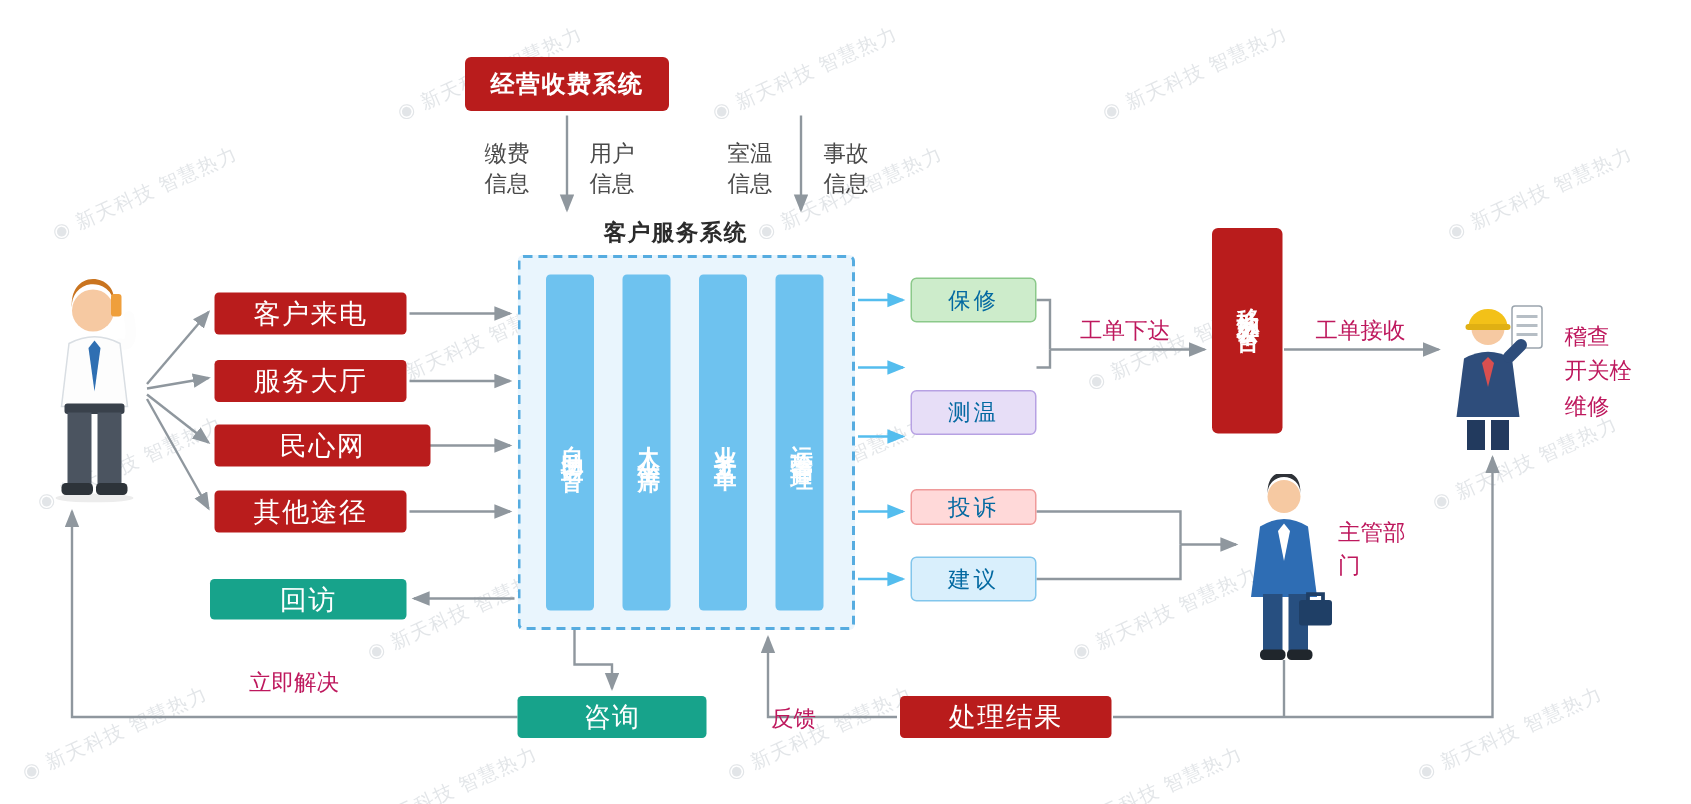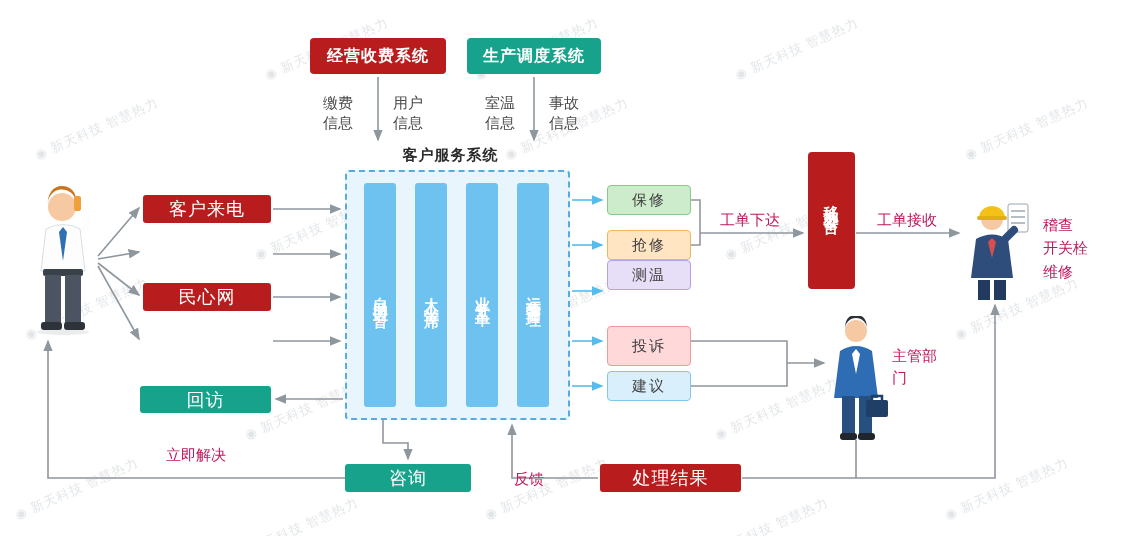--- a/index.html
+++ b/index.html
@@ -4,21 +4,21 @@
 <style>
   html,body{margin:0;padding:0;background:#fff;}
   .stage{position:relative;width:1127px;height:536px;background:#ffffff;overflow:hidden;
          font-family:"Liberation Sans","DejaVu Sans",sans-serif;}
   .abs{position:absolute;box-sizing:border-box;}
   .box{display:flex;align-items:center;justify-content:center;border-radius:3px;box-sizing:border-box;}
   .blue{background:#b91c1c;color:#fff;}
   .teal{background:#17a38b;color:#fff;}
   .topbox{font-size:16px;font-weight:bold;border-radius:4px;letter-spacing:1px;}
   .chan{font-size:18px;letter-spacing:1px;}
-  .svc{border:1px solid;font-size:15px;color:#404040;border-radius:4px;letter-spacing:2px;}
+  .svc{border:1px solid;font-size:15px;color:#0369a1;border-radius:4px;letter-spacing:2px;}
   .svc0{background:#cdeccb;border-color:#8bc98a;}
   .svc1{background:#ffe5c2;border-color:#f2b45c;}
   .svc2{background:#e7def7;border-color:#b7a1e3;}
   .svc3{background:#ffd9d9;border-color:#ef9a9a;}
   .svc4{background:#d9effc;border-color:#82c6ec;}
   .dashed{border:2px dashed #56ace0;background:#e9f5fd;border-radius:4px;}
   .bar{background:#6ec2ef;border-radius:3px;display:flex;align-items:center;justify-content:center;}
   .bar span{writing-mode:vertical-lr;color:#fff;font-size:15px;font-weight:bold;letter-spacing:5px;}
   .mobile span{writing-mode:vertical-lr;height:56px;color:#fff;font-size:15px;font-weight:bold;
                letter-spacing:3px;line-height:23px;}
@@ -96,21 +96,20 @@
     <g stroke="#54bdee" stroke-width="1.6" fill="none">
       <path d="M572,200 H602" marker-end="url(#ab)"></path>
       <path d="M572,245 H602" marker-end="url(#ab)"></path>
       <path d="M572,291 H602" marker-end="url(#ab)"></path>
       <path d="M572,341 H602" marker-end="url(#ab)"></path>
       <path d="M572,386 H602" marker-end="url(#ab)"></path>
     </g>
   </svg>
 
   <div class="abs box blue topbox node" style="left:310px;top:38px;width:136px;height:36px;">经营收费系统</div>
-  <div class="abs box teal topbox node" style="left:467px;top:38px;width:134px;height:36px;">生产调度系统</div>
 
   <div class="abs flowlbl pre node" style="left:320px;top:93px;width:36px;">缴费
 信息</div>
   <div class="abs flowlbl pre node" style="left:390px;top:93px;width:36px;">用户
 信息</div>
   <div class="abs flowlbl pre node" style="left:482px;top:93px;width:36px;">室温
 信息</div>
   <div class="abs flowlbl pre node" style="left:546px;top:93px;width:36px;">事故
 信息</div>
 
@@ -123,30 +122,31 @@
       <span>人工坐席</span>
     </div>
   <div class="abs bar node" style="left:466px;top:183px;width:32px;height:224px;">
       <span>业务工单</span>
     </div>
   <div class="abs bar node" style="left:517px;top:183px;width:32px;height:224px;">
       <span>运营管理</span>
     </div>
 
   <div class="abs box blue chan node" style="left:143px;top:195px;width:128px;height:28px;">客户来电</div>
-  <div class="abs box blue chan node" style="left:143px;top:283px;width:128px;height:28px;">民心网</div>
+  <div class="abs box blue chan node" style="left:143px;top:240px;width:128px;height:28px;">服务大厅</div>
+  <div class="abs box blue chan node" style="left:143px;top:283px;width:144px;height:28px;">民心网</div>
+  <div class="abs box blue chan node" style="left:143px;top:327px;width:128px;height:28px;">其他途径</div>
 
   <div class="abs box teal chan node" style="left:140px;top:386px;width:131px;height:27px;">回访</div>
   <div class="abs box teal chan node" style="left:345px;top:464px;width:126px;height:28px;">咨询</div>
   <div class="abs seclbl node" style="left:166px;top:446px;">立即解决</div>
 
   <div class="abs box svc svc0 node" style="left:607px;top:185px;width:84px;height:30px;">保修</div>
-  <div class="abs box svc svc1 node" style="left:607px;top:230px;width:84px;height:30px;">抢修</div>
   <div class="abs box svc svc2 node" style="left:607px;top:260px;width:84px;height:30px;">测温</div>
-  <div class="abs box svc svc3 node" style="left:607px;top:326px;width:84px;height:40px;">投诉</div>
+  <div class="abs box svc svc3 node" style="left:607px;top:326px;width:84px;height:24px;">投诉</div>
   <div class="abs box svc svc4 node" style="left:607px;top:371px;width:84px;height:30px;">建议</div>
 
   <div class="abs seclbl center node" style="left:696px;top:211px;width:108px;">工单下达</div>
   <div class="abs box blue mobile node" style="left:808px;top:152px;width:47px;height:137px;border-radius:4px;">
       <span>移动办公平台</span>
     </div>
   <div class="abs seclbl center node" style="left:853px;top:211px;width:108px;">工单接收</div>
   <div class="abs seclbl pre node" style="left:1043px;top:213px;line-height:1.55;">稽查
 开关栓
 维修</div>

